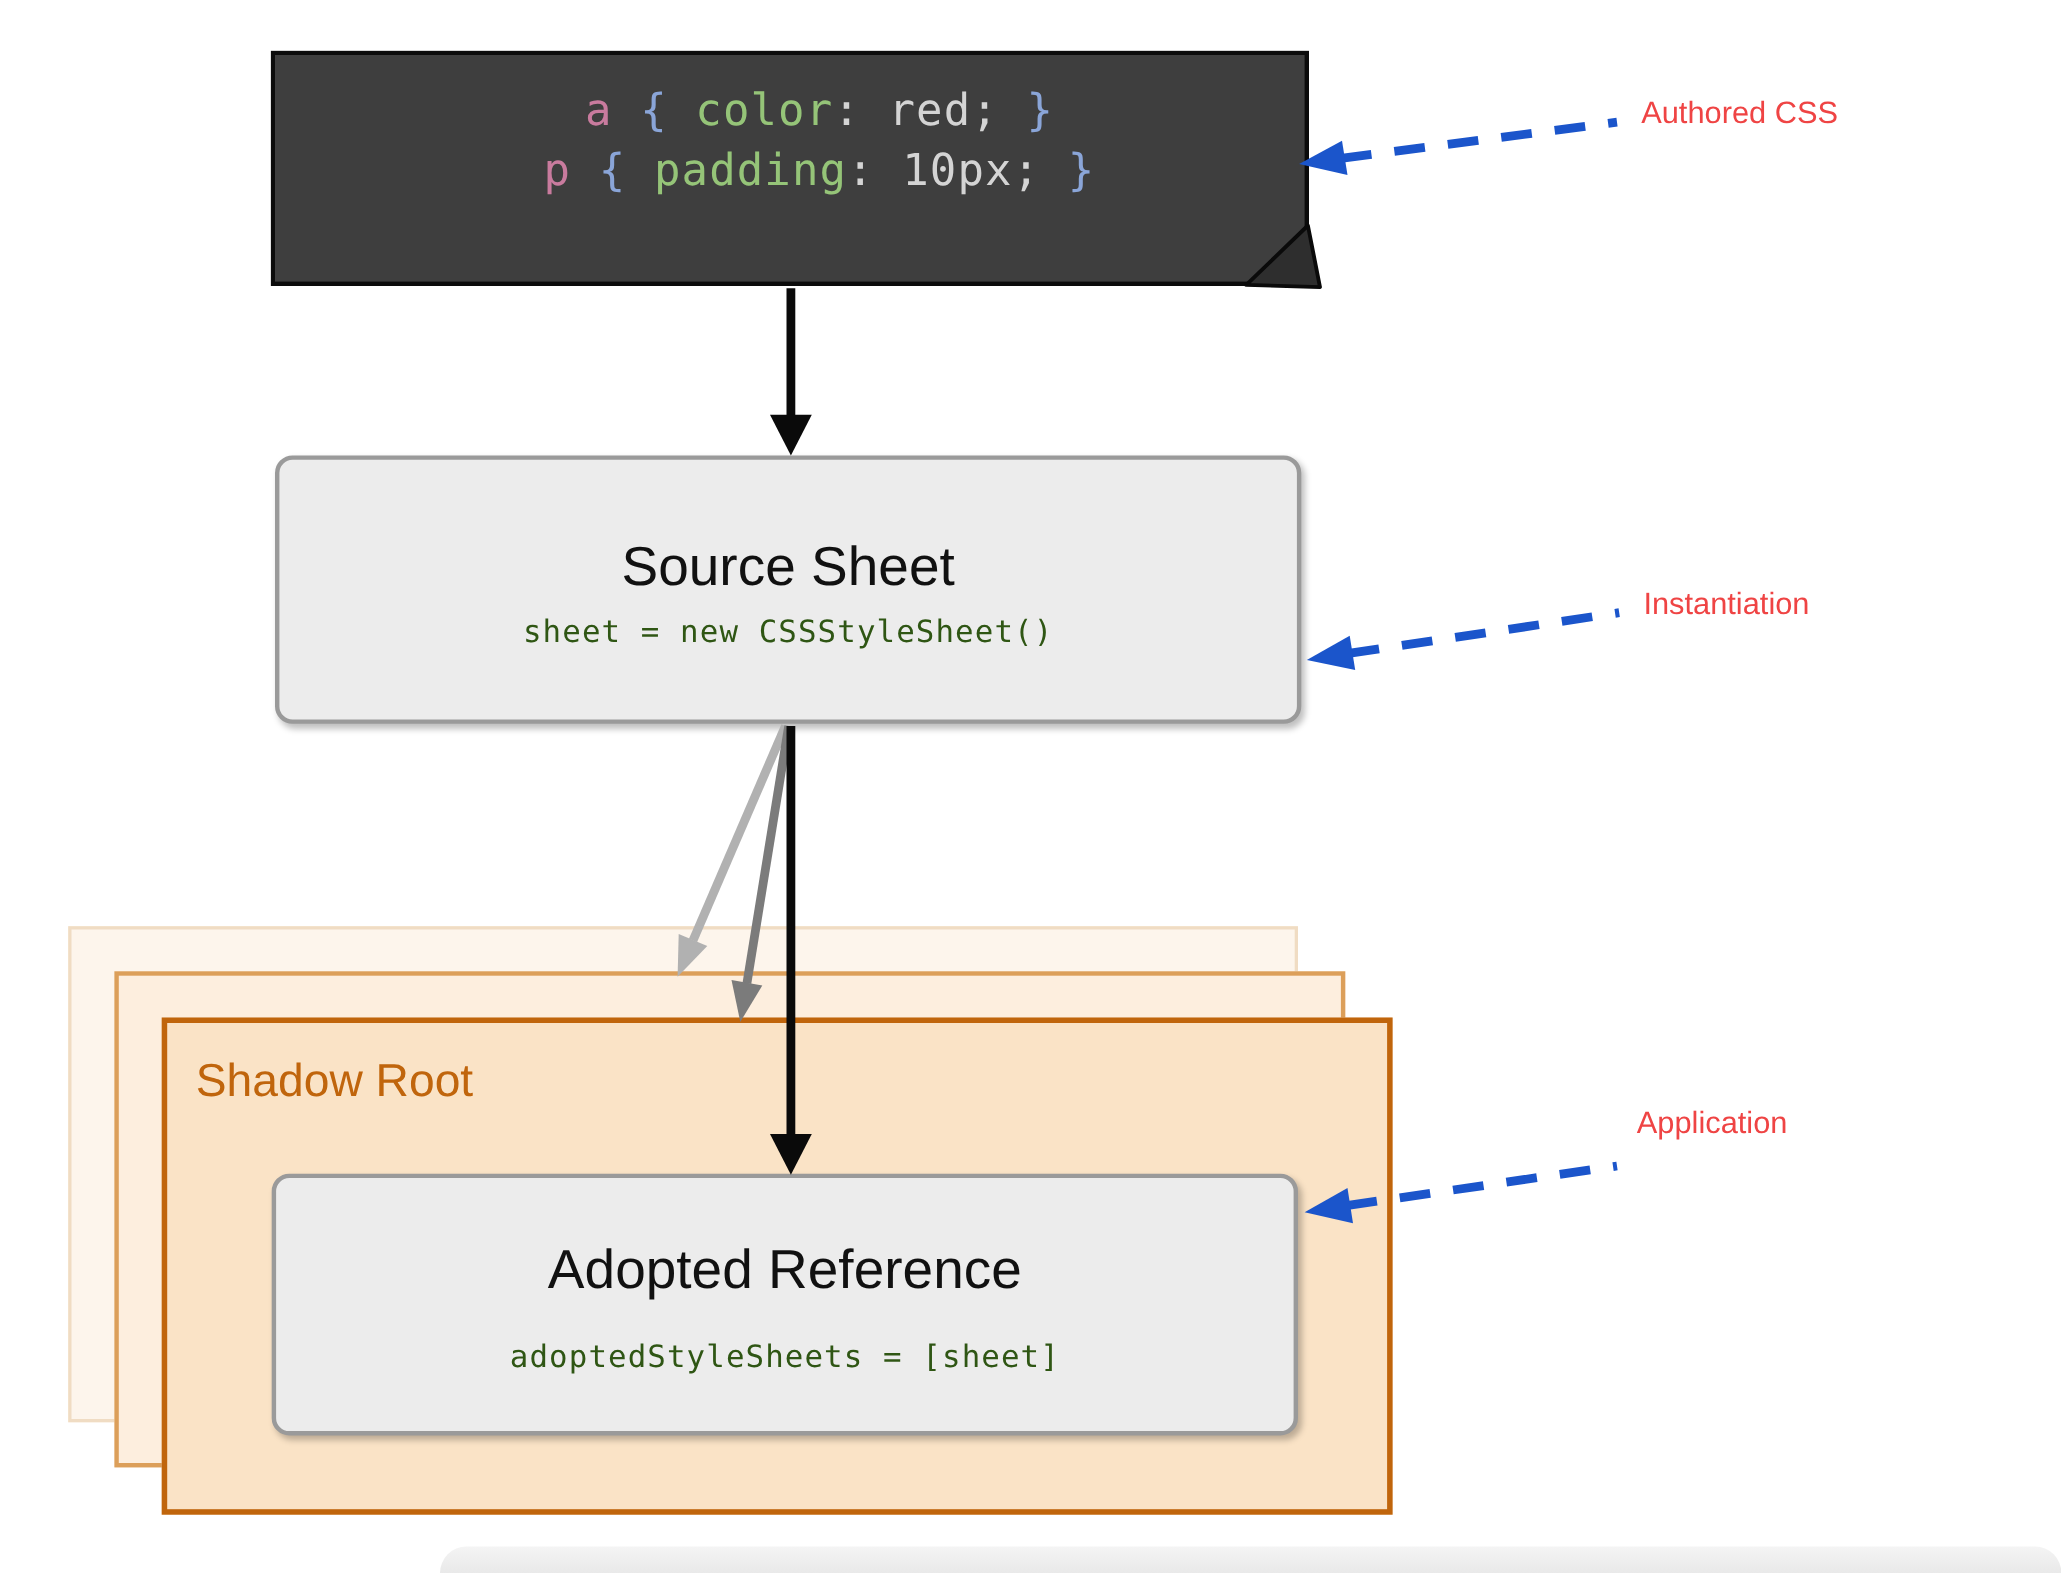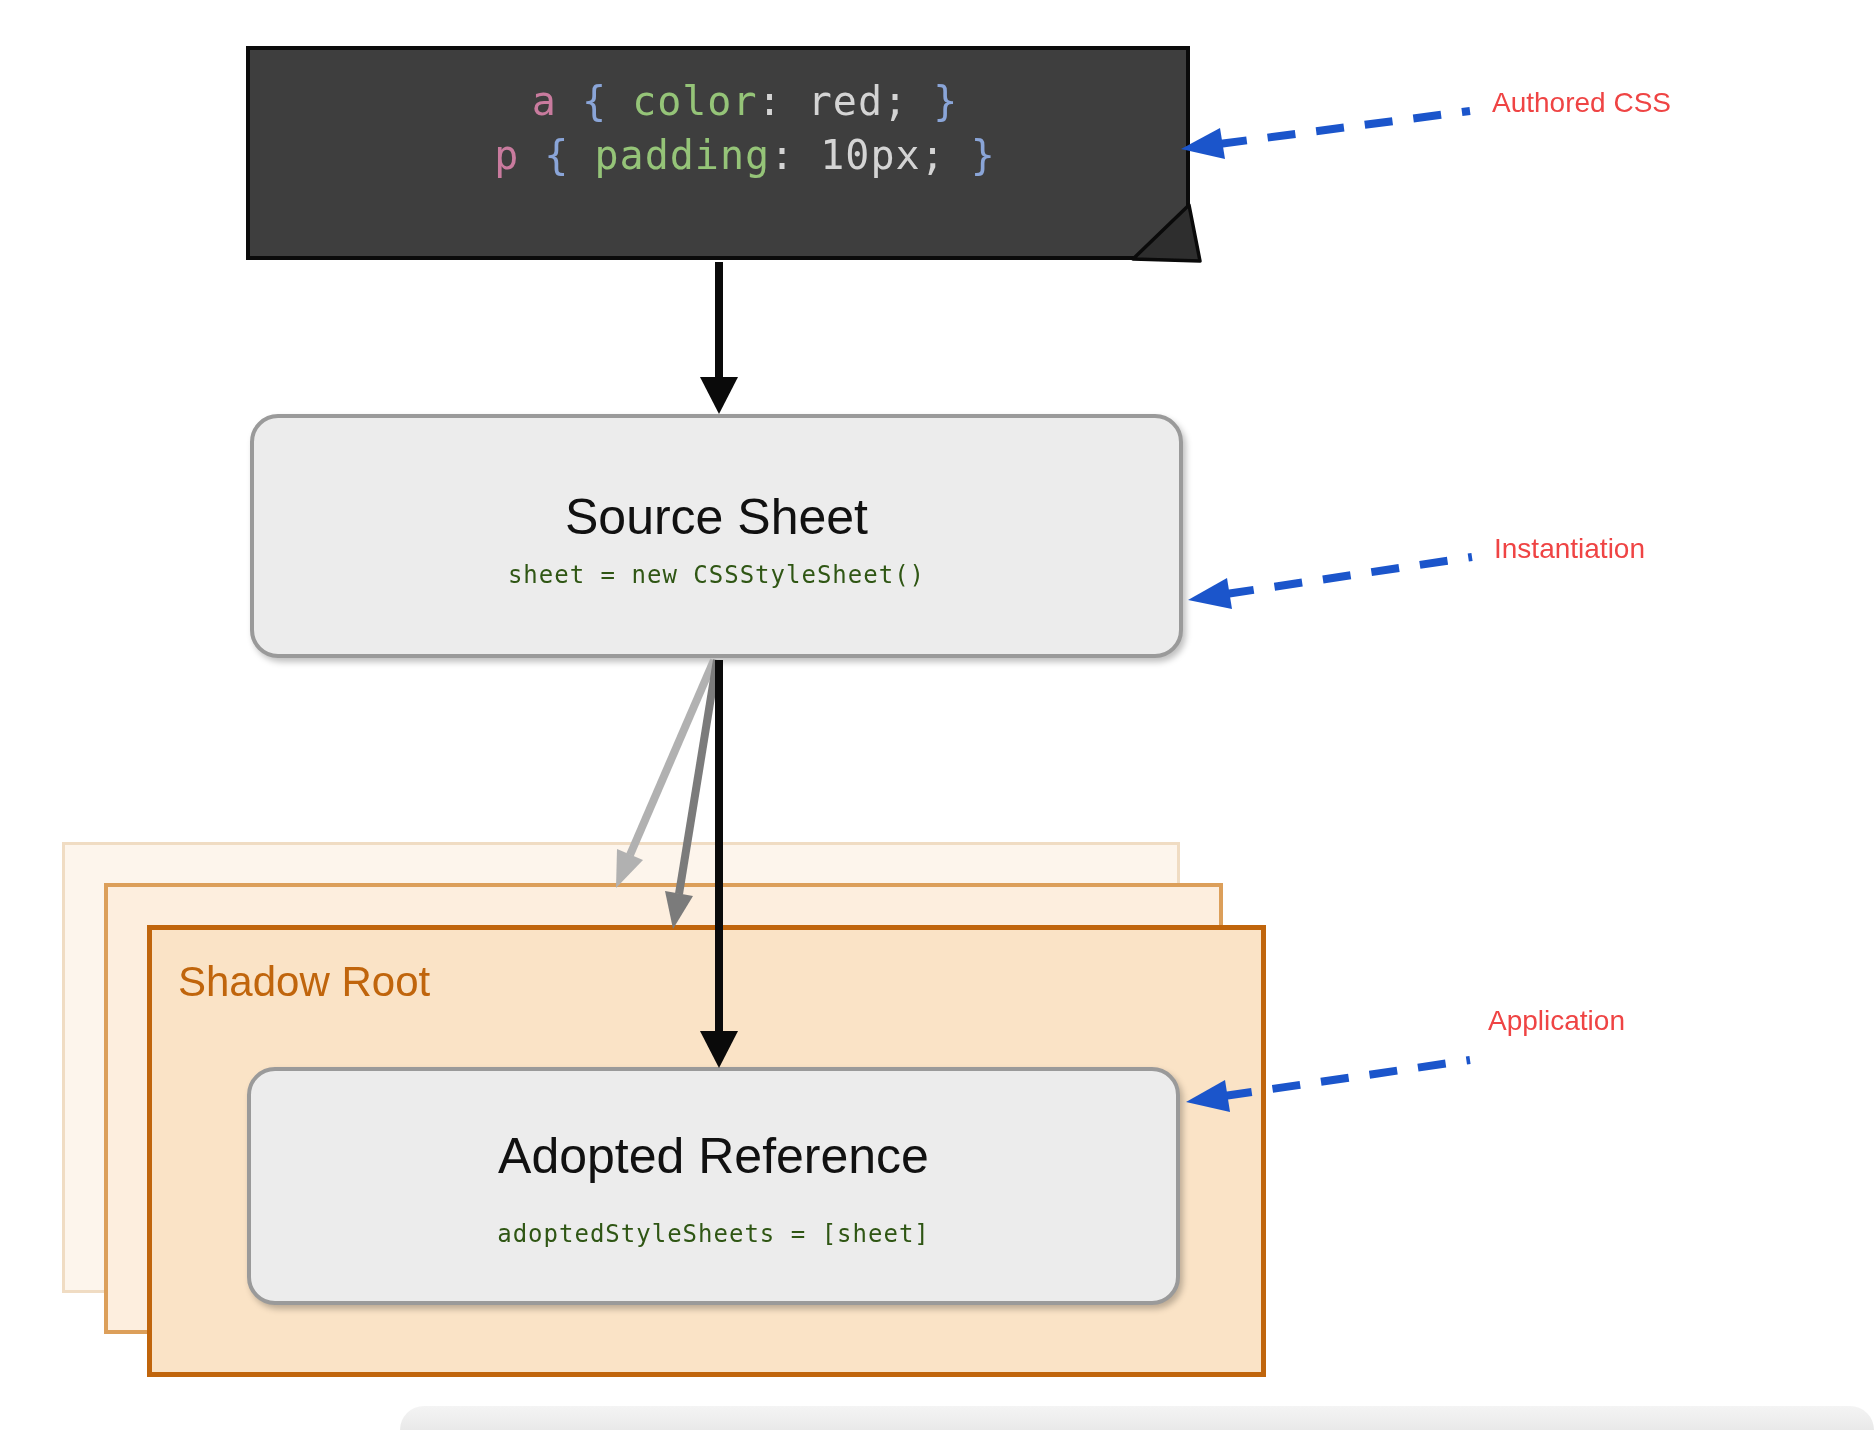--- a/index.html
+++ b/index.html
@@ -14,29 +14,29 @@
     clip-path:polygon(0 0,100% 0,100% calc(100% - 54px),calc(100% - 56px) 100%,0 100%);
     padding:24px 0 0 54px;
   }
   .code-line{
     font-family:"DejaVu Sans Mono",monospace;font-size:40px;line-height:54px;
     white-space:pre;letter-spacing:1px;text-align:center;
   }
   .tk-sel{color:#c97b9e}.tk-br{color:#8aa5d8}.tk-prop{color:#95c478}.tk-val{color:#d4d4d4}
   
   .gray-box{
-    position:absolute;background:#ececec;border:4px solid #9a9a9a;border-radius:28px;
+    position:absolute;background:#ececec;border:4px solid #9a9a9a;border-radius:16px;
     box-sizing:border-box;display:flex;flex-direction:column;align-items:center;
     justify-content:center;box-shadow:3px 4px 6px rgba(0,0,0,0.25);
   }
   .box-source{left:250px;top:414px;width:933px;height:244px;padding-top:6px;}
   .box-adopted{left:247px;top:1067px;width:933px;height:238px;padding-top:4px;gap:20px;}
   .box-title{font-size:50px;color:#111;line-height:1.15;}
   .box-code{
-    font-family:"DejaVu Sans Mono",monospace;font-size:24px;color:#2f5614;
+    font-family:"DejaVu Sans Mono",monospace;font-size:28px;color:#2f5614;
     margin-top:14px;white-space:pre;letter-spacing:1px;
   }
   
   .sheet{position:absolute;box-sizing:border-box;}
   .sheet-back{left:62px;top:842px;width:1118px;height:451px;background:#fdf5ec;border:3px solid #f0dcc3;}
   .sheet-mid{left:104px;top:883px;width:1119px;height:451px;background:#fdeede;border:4px solid #dc9f5a;}
   .sheet-front{left:147px;top:925px;width:1119px;height:452px;background:#fae3c6;border:5px solid #c0650c;}
   .shadow-root-label{position:absolute;left:26px;top:28px;font-size:42px;color:#c0650c;}
   
   .blue-label{position:absolute;font-size:28px;line-height:42px;color:#ef4444;white-space:nowrap;}

